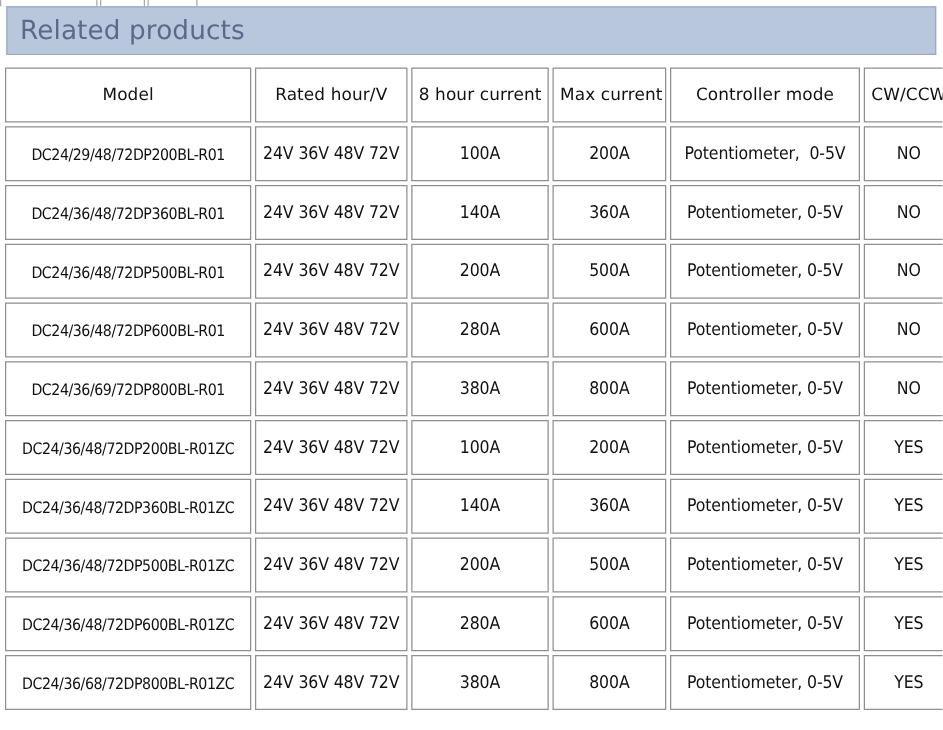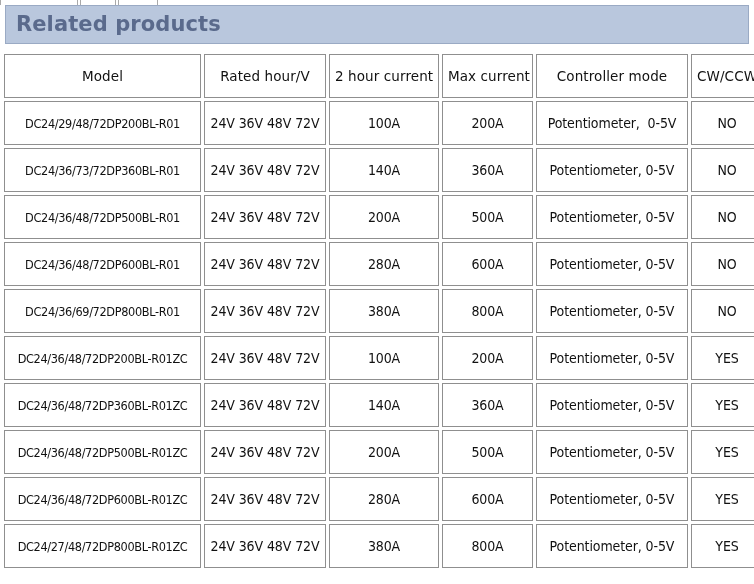--- a/index.html
+++ b/index.html
@@ -53,21 +53,21 @@
     box-sizing: border-box;
     background: #b9c7dd;
     border: 1px solid #9aaac4;
     display: flex;
     align-items: center;
     padding-left: 10px;
   }
   .banner-title {
     font-family: "DejaVu Sans", sans-serif;
     font-size: 21px;
-    font-weight: 700;
+    font-weight: 400;
     color: #5a6a8c;
     letter-spacing: 0.1px;
     line-height: 1;
     white-space: nowrap;
   }
 
   
   .table-wrap {
     position: absolute;
     top: 51px;
@@ -151,21 +151,21 @@
       </colgroup>
       <tbody id="table-body">
           <tr class="head-row">
             <td>
               <span class="cell-text">Model</span>
             </td>
             <td>
               <span class="cell-text">Rated hour/V</span>
             </td>
             <td>
-              <span class="cell-text">2 hour current</span>
+              <span class="cell-text">8 hour current</span>
             </td>
             <td>
               <span class="cell-text">Max current</span>
             </td>
             <td>
               <span class="cell-text">Controller mode</span>
             </td>
             <td>
               <span class="cell-text">CW/CCW</span>
             </td>
@@ -185,21 +185,21 @@
             </td>
             <td>
               <span class="cell-text">Potentiometer,  0-5V</span>
             </td>
             <td>
               <span class="cell-text">NO</span>
             </td>
           </tr>
           <tr class="data-row">
             <td class="col-model">
-              <span class="cell-text">DC24/36/73/72DP360BL-R01</span>
+              <span class="cell-text">DC24/36/48/72DP360BL-R01</span>
             </td>
             <td>
               <span class="cell-text">24V 36V 48V 72V</span>
             </td>
             <td>
               <span class="cell-text">140A</span>
             </td>
             <td>
               <span class="cell-text">360A</span>
             </td>
@@ -345,21 +345,21 @@
             </td>
             <td>
               <span class="cell-text">Potentiometer, 0-5V</span>
             </td>
             <td>
               <span class="cell-text">YES</span>
             </td>
           </tr>
           <tr class="data-row">
             <td class="col-model">
-              <span class="cell-text">DC24/27/48/72DP800BL-R01ZC</span>
+              <span class="cell-text">DC24/36/68/72DP800BL-R01ZC</span>
             </td>
             <td>
               <span class="cell-text">24V 36V 48V 72V</span>
             </td>
             <td>
               <span class="cell-text">380A</span>
             </td>
             <td>
               <span class="cell-text">800A</span>
             </td>

